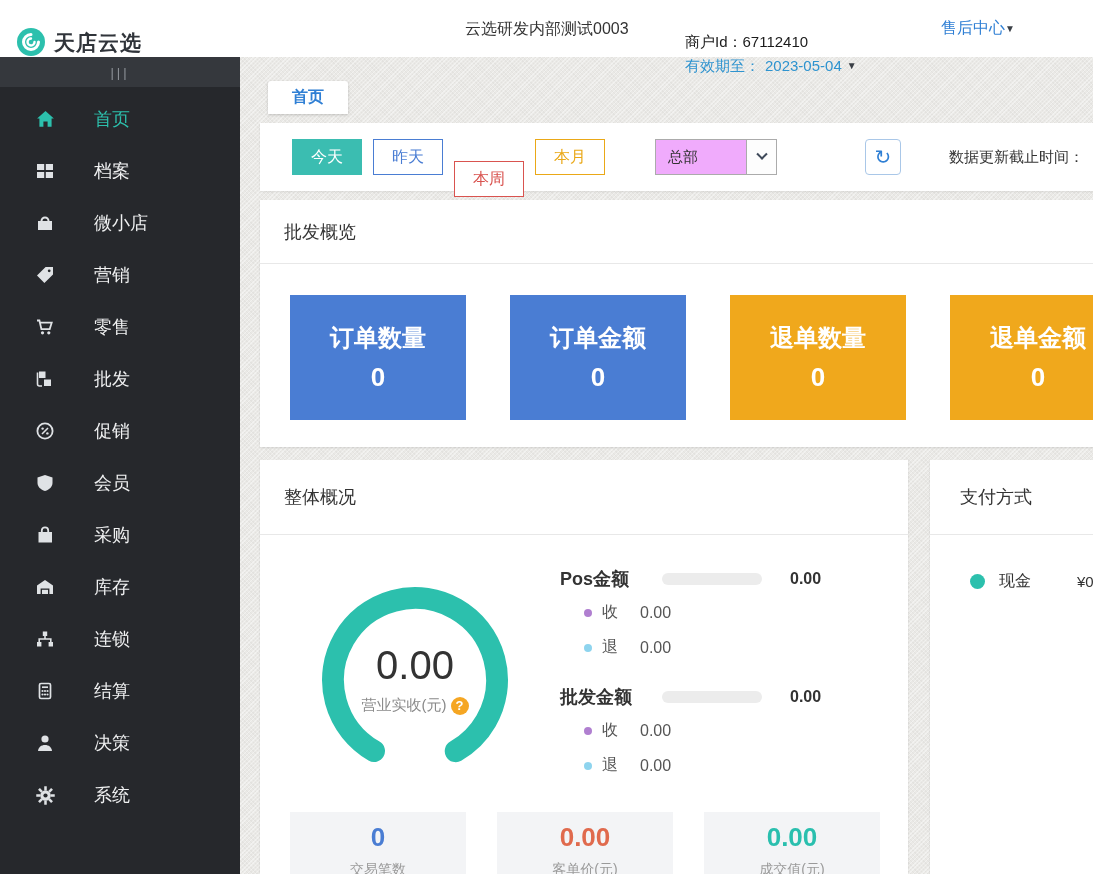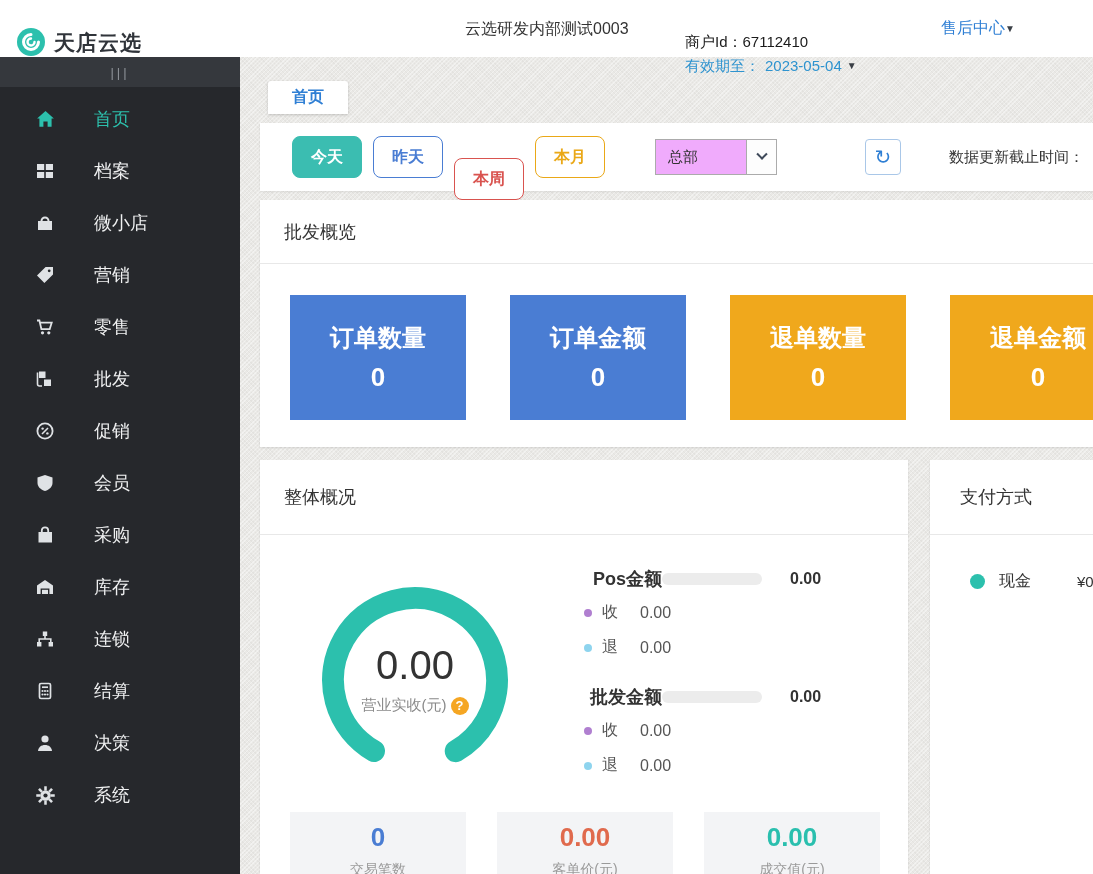--- a/index.html
+++ b/index.html
@@ -30,22 +30,22 @@
   .main { position:absolute; left:240px; top:57px; right:0; bottom:0; overflow:hidden;
           background-color:#eae9e6;
           background-image:repeating-linear-gradient(135deg, rgba(255,255,255,.4) 0 1px, transparent 1px 3px),
                            repeating-linear-gradient(45deg, rgba(0,0,0,.03) 0 1px, transparent 1px 3px); }
   .page-tab { position:absolute; left:28px; top:24px; width:80px; height:33px; background:#fff; color:#2f7fd4;
               font-size:16px; font-weight:bold; display:flex; align-items:center; justify-content:center;
               border-radius:3px 3px 0 0; box-shadow:0 1px 3px rgba(0,0,0,.18); cursor:pointer; }
 
   .toolbar { position:absolute; left:20px; top:66px; width:862px; height:68px; background:#fff;
              box-shadow:0 1px 2px rgba(0,0,0,.08); display:flex; align-items:center; }
-  .btn { height:42px; min-width:70px; border-radius:8px; font-size:16px; background:#fff; cursor:pointer;
-         margin-left:11px; font-family:inherit;font-weight:bold; }
+  .btn { height:36px; min-width:70px; border-radius:0; font-size:16px; background:#fff; cursor:pointer;
+         margin-left:11px; font-family:inherit; }
   .btn-today { background:#3bbdb1; border:1px solid #3bbdb1; color:#fff; margin-left:32px; }
   .btn-yday  { border:1px solid #4a7dd3; color:#4a7dd3; }
   .btn-week  { border:1px solid #d9534f; color:#d9534f;margin-top:44px; }
   .btn-month { border:1px solid #eaa817; color:#eaa817; }
   .select { margin-left:50px; width:122px; height:36px; border:1px solid #ababab; background:#f0abfc;
             display:flex; align-items:center; cursor:pointer; }
   .sel-text { flex:1; padding-left:12px; font-size:15px; color:#333; }
   .sel-arrow { width:30px; align-self:stretch; border-left:1px solid #ababab; display:flex; align-items:center; justify-content:center; background:#fdfdfd; }
   .chev { width:8px; height:8px; border-right:2px solid #3f4a5a; border-bottom:2px solid #3f4a5a;
           transform:rotate(45deg) translate(-2px,-2px); }
@@ -71,21 +71,21 @@
   .overall .panel-header, .payment .panel-header { height:75px; }
 
   .gauge-wrap { position:absolute; left:55px; top:120px; width:200px; height:200px; }
   .gauge-center { position:absolute; left:0; top:62px; width:200px; text-align:center; }
   .gauge-value { font-size:40px; color:#333; line-height:46px; }
   .gauge-label { margin-top:8px; font-size:15px; color:#8a8a8a; display:flex; align-items:center; justify-content:center; gap:4px; }
   .help-badge { width:18px; height:18px; border-radius:50%; background:#f5a623; color:#fff; font-size:13px; font-weight:bold;
                 display:inline-flex; align-items:center; justify-content:center; cursor:pointer; }
 
   .metrics { position:absolute; left:300px; top:103px; width:330px; }
-  .metric-main { display:flex; align-items:center; height:32px;text-align:right; }
+  .metric-main { display:flex; align-items:center; height:32px; }
   .metric-label { font-size:18px; font-weight:bold; color:#333; width:102px; }
   .metric-bar { width:100px; height:12px; background:#ececec; border-radius:6px; }
   .metric-value { margin-left:28px; font-size:16px; font-weight:bold; color:#333; }
   .metric-sub { display:flex; align-items:center; height:35px; padding-left:24px; font-size:16px; color:#555; }
   .dot { width:8px; height:8px; border-radius:50%; margin-right:10px; }
   .dot.purple { background:#b07fd0; }
   .dot.cyan { background:#8ed4ee; }
   .sub-val { margin-left:22px; }
   .metric-group + .metric-group { margin-top:16px; }
 

